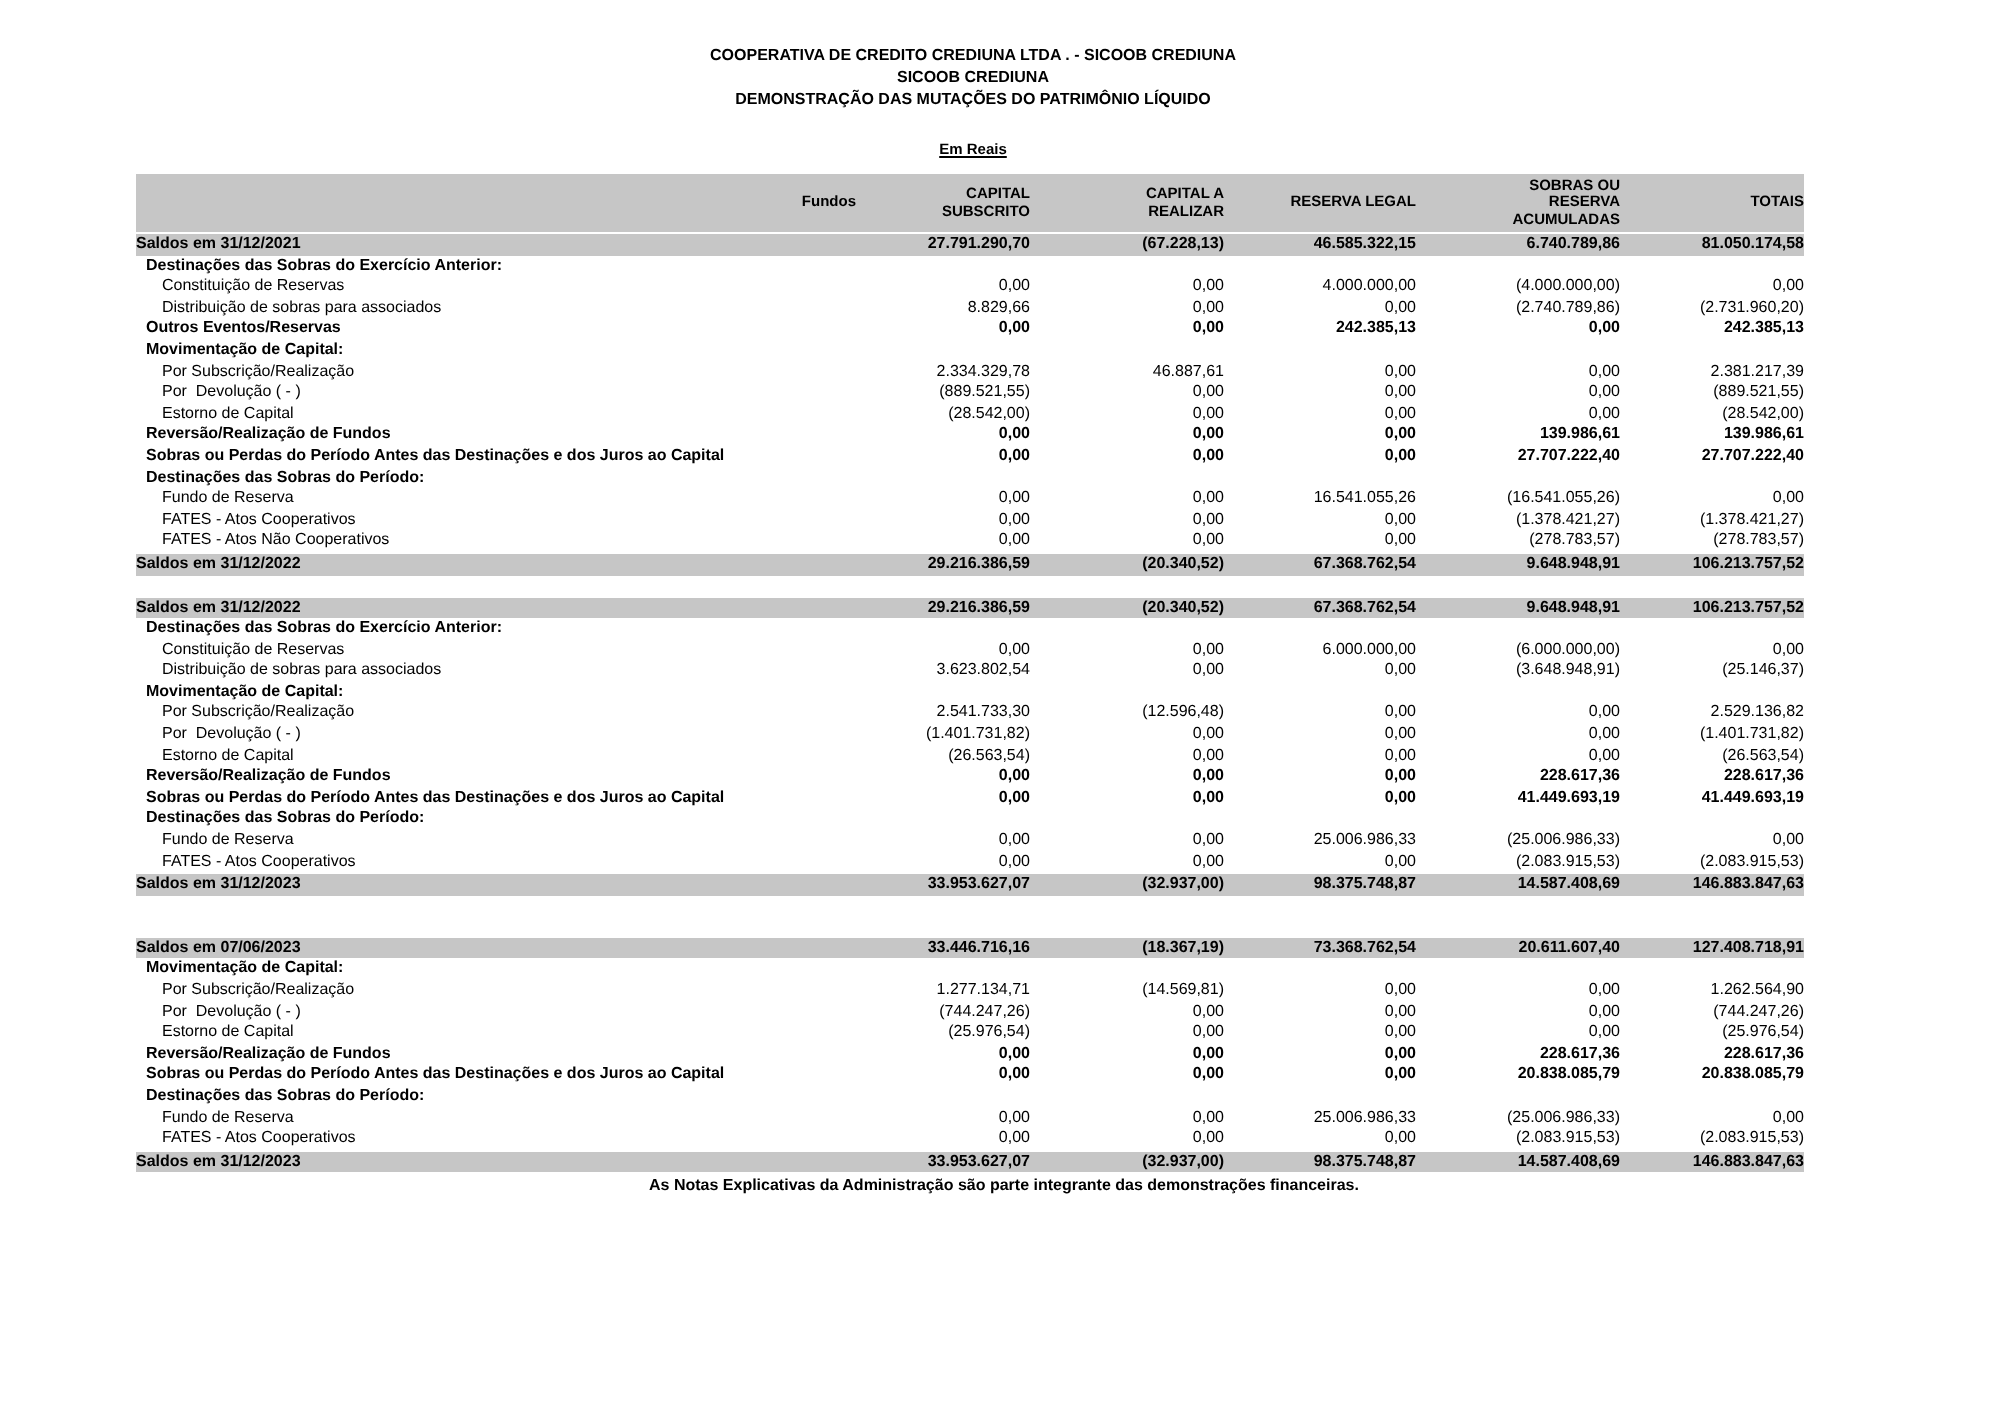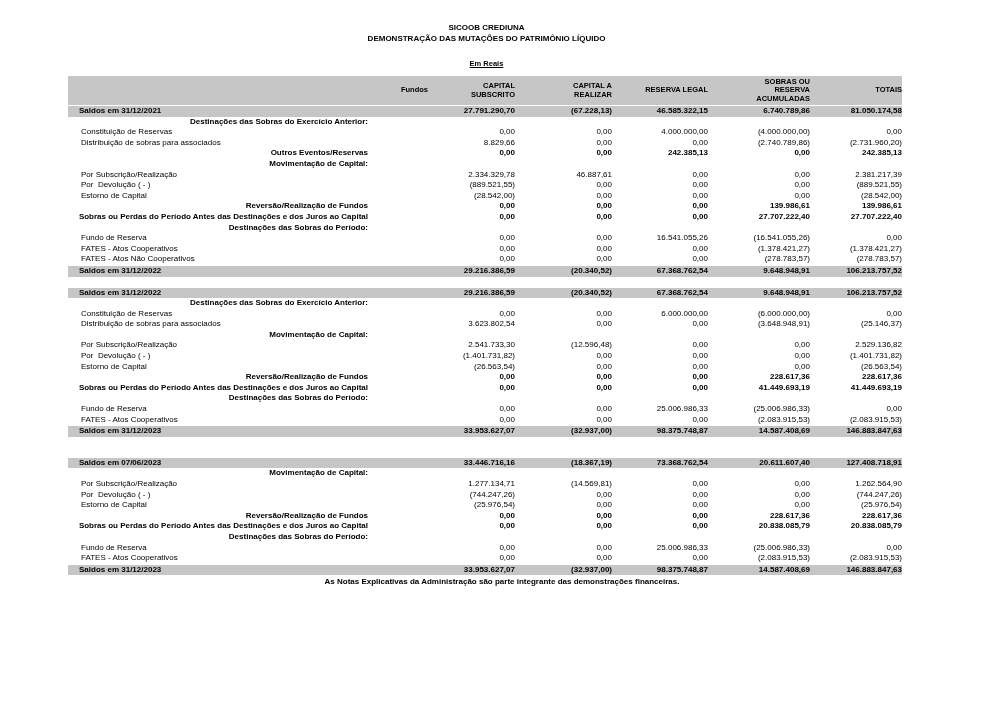--- a/index.html
+++ b/index.html
@@ -22,34 +22,35 @@
     white-space:pre;
   }
   .thead {
     background:var(--band); font-weight:bold;
     height:29px; align-items:center;
     font-size:7.5px; line-height:8.5px;
   }
   .thead .c-num { white-space:pre-line; }
   .c-label { overflow:hidden; }
   .c-num  { text-align:right; overflow:hidden; }
-  .ind0 { padding-left:11px; }
-  .ind1 { padding-left:5px;text-align:right; }
+  .ind0 { padding-left:0; }
+  .ind1 { padding-left:5px; }
   .ind2 { padding-left:13px; }
   .saldo { background:var(--band); font-weight:bold; border-top:1px solid #fff; height:11.6px; }
   .group, .bold { font-weight:bold; }
   .spacer-sm { height:10px; }
   .spacer-lg { height:20px; }
 
   .footer-note { font-size:8px; font-weight:bold; line-height:11px; padding-left:4px; margin-top:1px;text-align:center; }
 </style>
 </head>
 <body>
 
 <div class="doc-header">
+  <div class="h-line">COOPERATIVA DE CREDITO CREDIUNA LTDA . - SICOOB CREDIUNA</div>
   <div class="h-line">SICOOB CREDIUNA</div>
   <div class="h-line">DEMONSTRAÇÃO DAS MUTAÇÕES DO PATRIMÔNIO LÍQUIDO</div>
   <div class="h-currency">Em Reais</div>
 </div>
 
 <div class="table-wrap" id="mutations-table">
     <div class="trow thead"><div class="c-label ind0"></div><div class="c-num">Fundos</div><div class="c-num">CAPITAL
 SUBSCRITO</div><div class="c-num">CAPITAL A
 REALIZAR</div><div class="c-num">RESERVA LEGAL</div><div class="c-num">SOBRAS OU
 RESERVA

